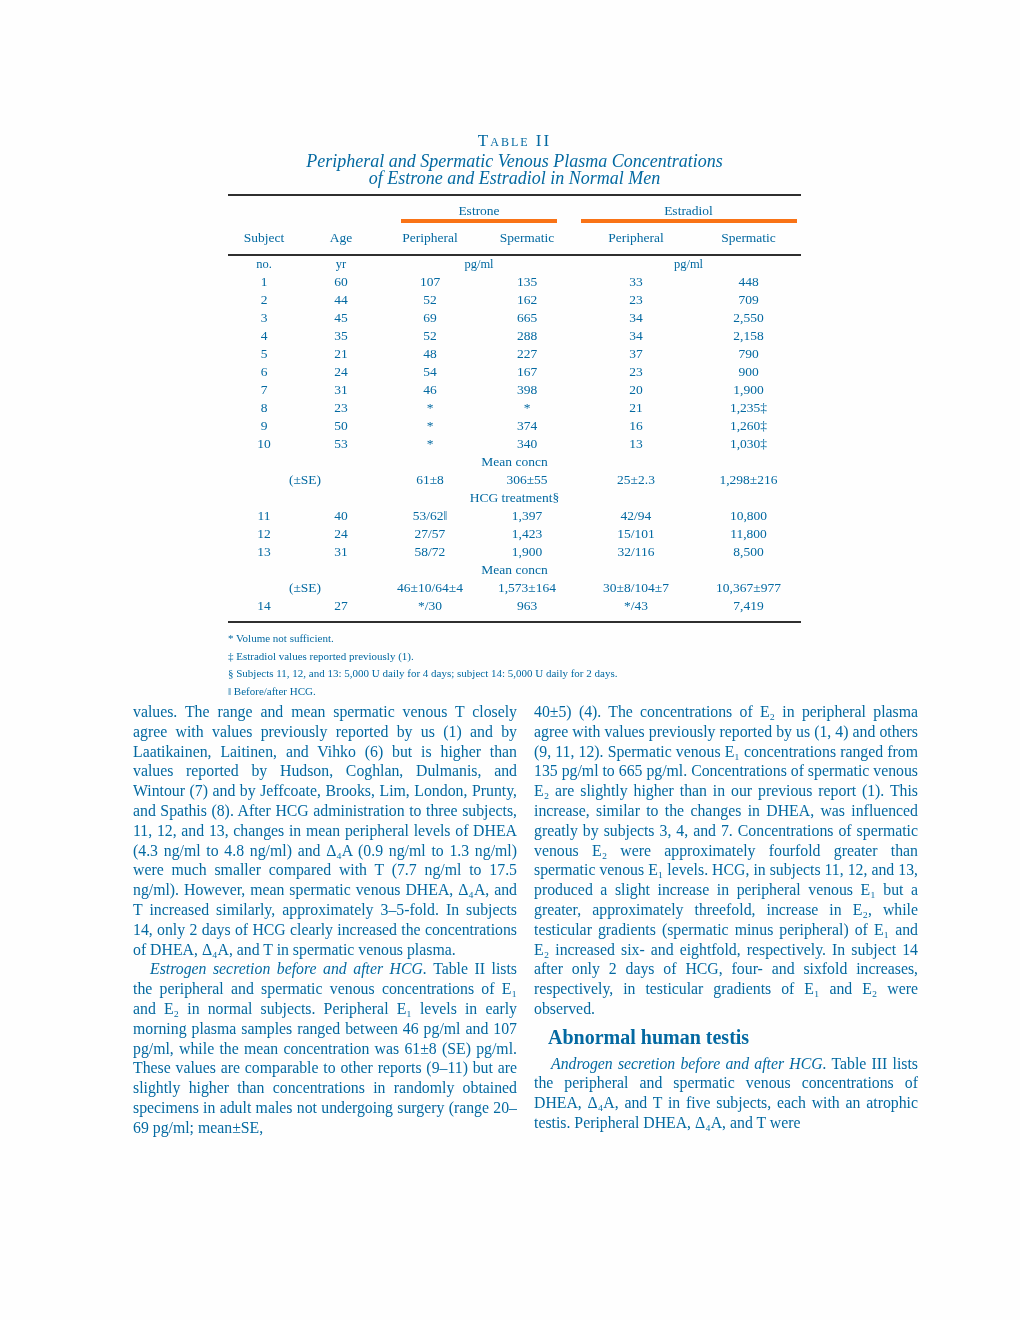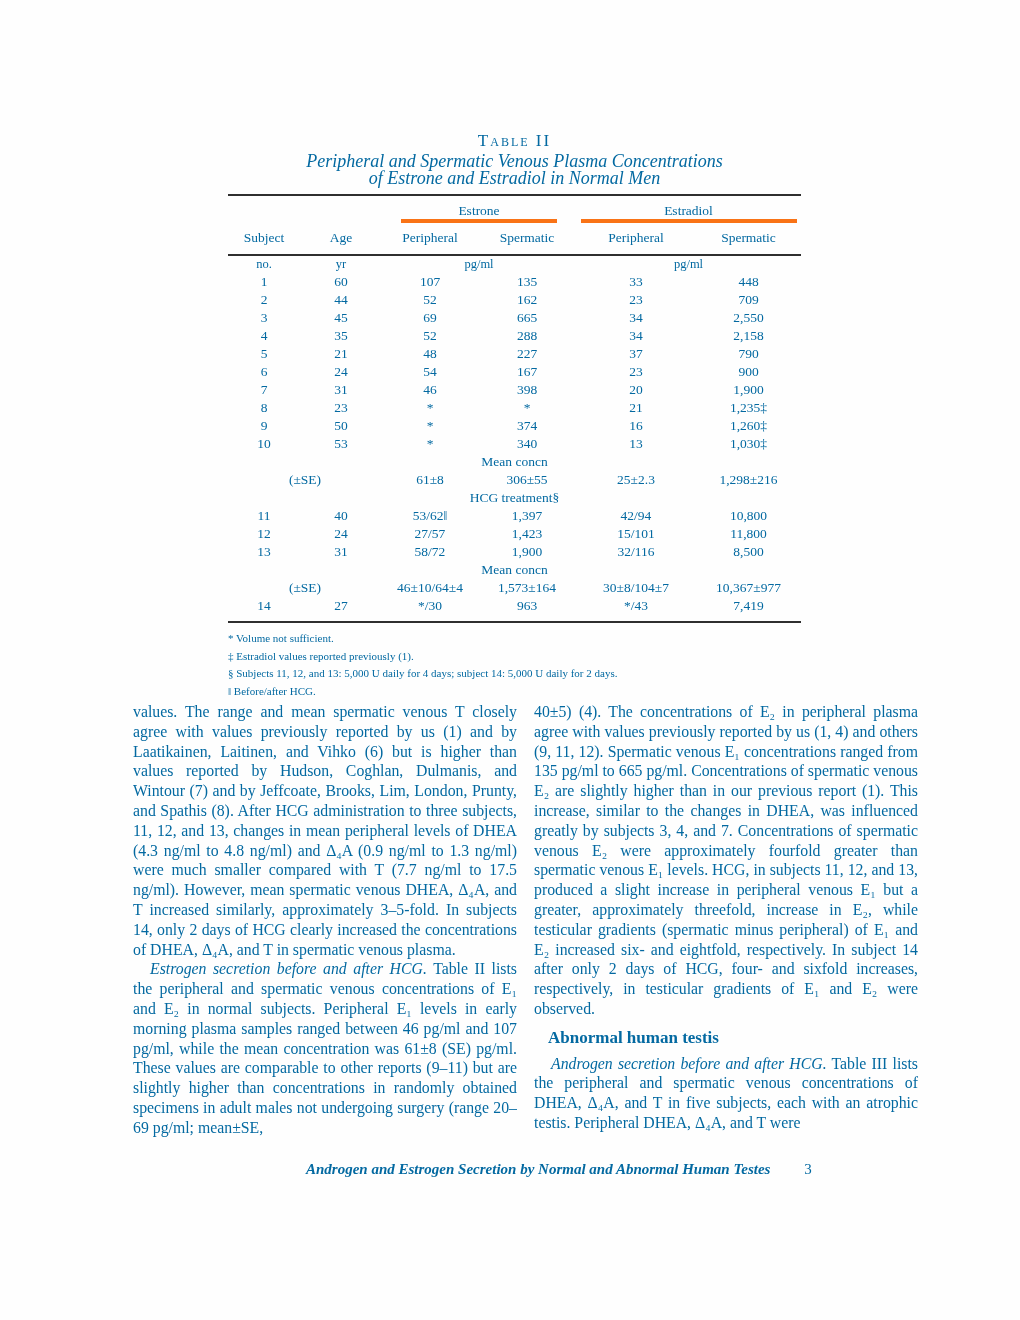--- a/index.html
+++ b/index.html
@@ -29,21 +29,21 @@
   tr.bottom td { border-bottom:2px solid #2f2f2f; padding-bottom:7px; }
 
   .footnotes { margin-top:7px; font-size:11px; line-height:17.5px; }
 
   
   .columns { position:absolute; left:113px; top:702px; width:785px; display:flex; gap:17px;margin-left:20px; }
   .col { width:384px; font-size:15.8px; line-height:19.8px; text-align:justify; }
   .col p { margin:0; }
   .col p.indent { text-indent:17px; }
   .lead { font-style:italic; }
-  .subhead { font-size:17px; font-weight:bold; margin:9px 0 6px 14px; text-align:left; }
+  .subhead { font-size:20px; font-weight:bold; margin:9px 0 6px 14px; text-align:left; }
 
   
   .footer { position:absolute; left:306px; top:1161px; font-size:15px; white-space:nowrap; }
   .footer .ftitle { font-style:italic; font-weight:bold; }
   .footer .fpage { margin-left:30px; }
 </style>
 </head>
 <body>
 
 <div class="page">
@@ -247,18 +247,14 @@
       <p>values. The range and mean spermatic venous T closely agree with values previously reported by us (1) and by Laatikainen, Laitinen, and Vihko (6) but is higher than values reported by Hudson, Coghlan, Dulmanis, and Wintour (7) and by Jeffcoate, Brooks, Lim, London, Prunty, and Spathis (8). After HCG administration to three subjects, 11, 12, and 13, changes in mean peripheral levels of DHEA (4.3 ng/ml to 4.8 ng/ml) and Δ₄A (0.9 ng/ml to 1.3 ng/ml) were much smaller compared with T (7.7 ng/ml to 17.5 ng/ml). However, mean spermatic venous DHEA, Δ₄A, and T increased similarly, approximately 3–5-fold. In subjects 14, only 2 days of HCG clearly increased the concentrations of DHEA, Δ₄A, and T in spermatic venous plasma.</p>
       <p class="indent"><span class="lead">Estrogen secretion before and after HCG.</span><span> Table II lists the peripheral and spermatic venous concentrations of E₁ and E₂ in normal subjects. Peripheral E₁ levels in early morning plasma samples ranged between 46 pg/ml and 107 pg/ml, while the mean concentration was 61±8 (SE) pg/ml. These values are comparable to other reports (9–11) but are slightly higher than concentrations in randomly obtained specimens in adult males not undergoing surgery (range 20–69 pg/ml; mean±SE,</span></p>
     </div>
     <div class="col">
       <p>40±5) (4). The concentrations of E₂ in peripheral plasma agree with values previously reported by us (1, 4) and others (9, 11, 12). Spermatic venous E₁ concentrations ranged from 135 pg/ml to 665 pg/ml. Concentrations of spermatic venous E₂ are slightly higher than in our previous report (1). This increase, similar to the changes in DHEA, was influenced greatly by subjects 3, 4, and 7. Concentrations of spermatic venous E₂ were approximately fourfold greater than spermatic venous E₁ levels. HCG, in subjects 11, 12, and 13, produced a slight increase in peripheral venous E₁ but a greater, approximately threefold, increase in E₂, while testicular gradients (spermatic minus peripheral) of E₁ and E₂ increased six- and eightfold, respectively. In subject 14 after only 2 days of HCG, four- and sixfold increases, respectively, in testicular gradients of E₁ and E₂ were observed.</p>
       <div class="subhead">Abnormal human testis</div>
       <p class="indent"><span class="lead">Androgen secretion before and after HCG.</span><span> Table III lists the peripheral and spermatic venous concentrations of DHEA, Δ₄A, and T in five subjects, each with an atrophic testis. Peripheral DHEA, Δ₄A, and T were</span></p>
     </div>
   </div>
 
-  <div class="footer">
-    <span class="ftitle">Androgen and Estrogen Secretion by Normal and Abnormal Human Testes</span>
-    <span class="fpage">3</span>
-  </div>
 
 </div>
 
 </body></html>

